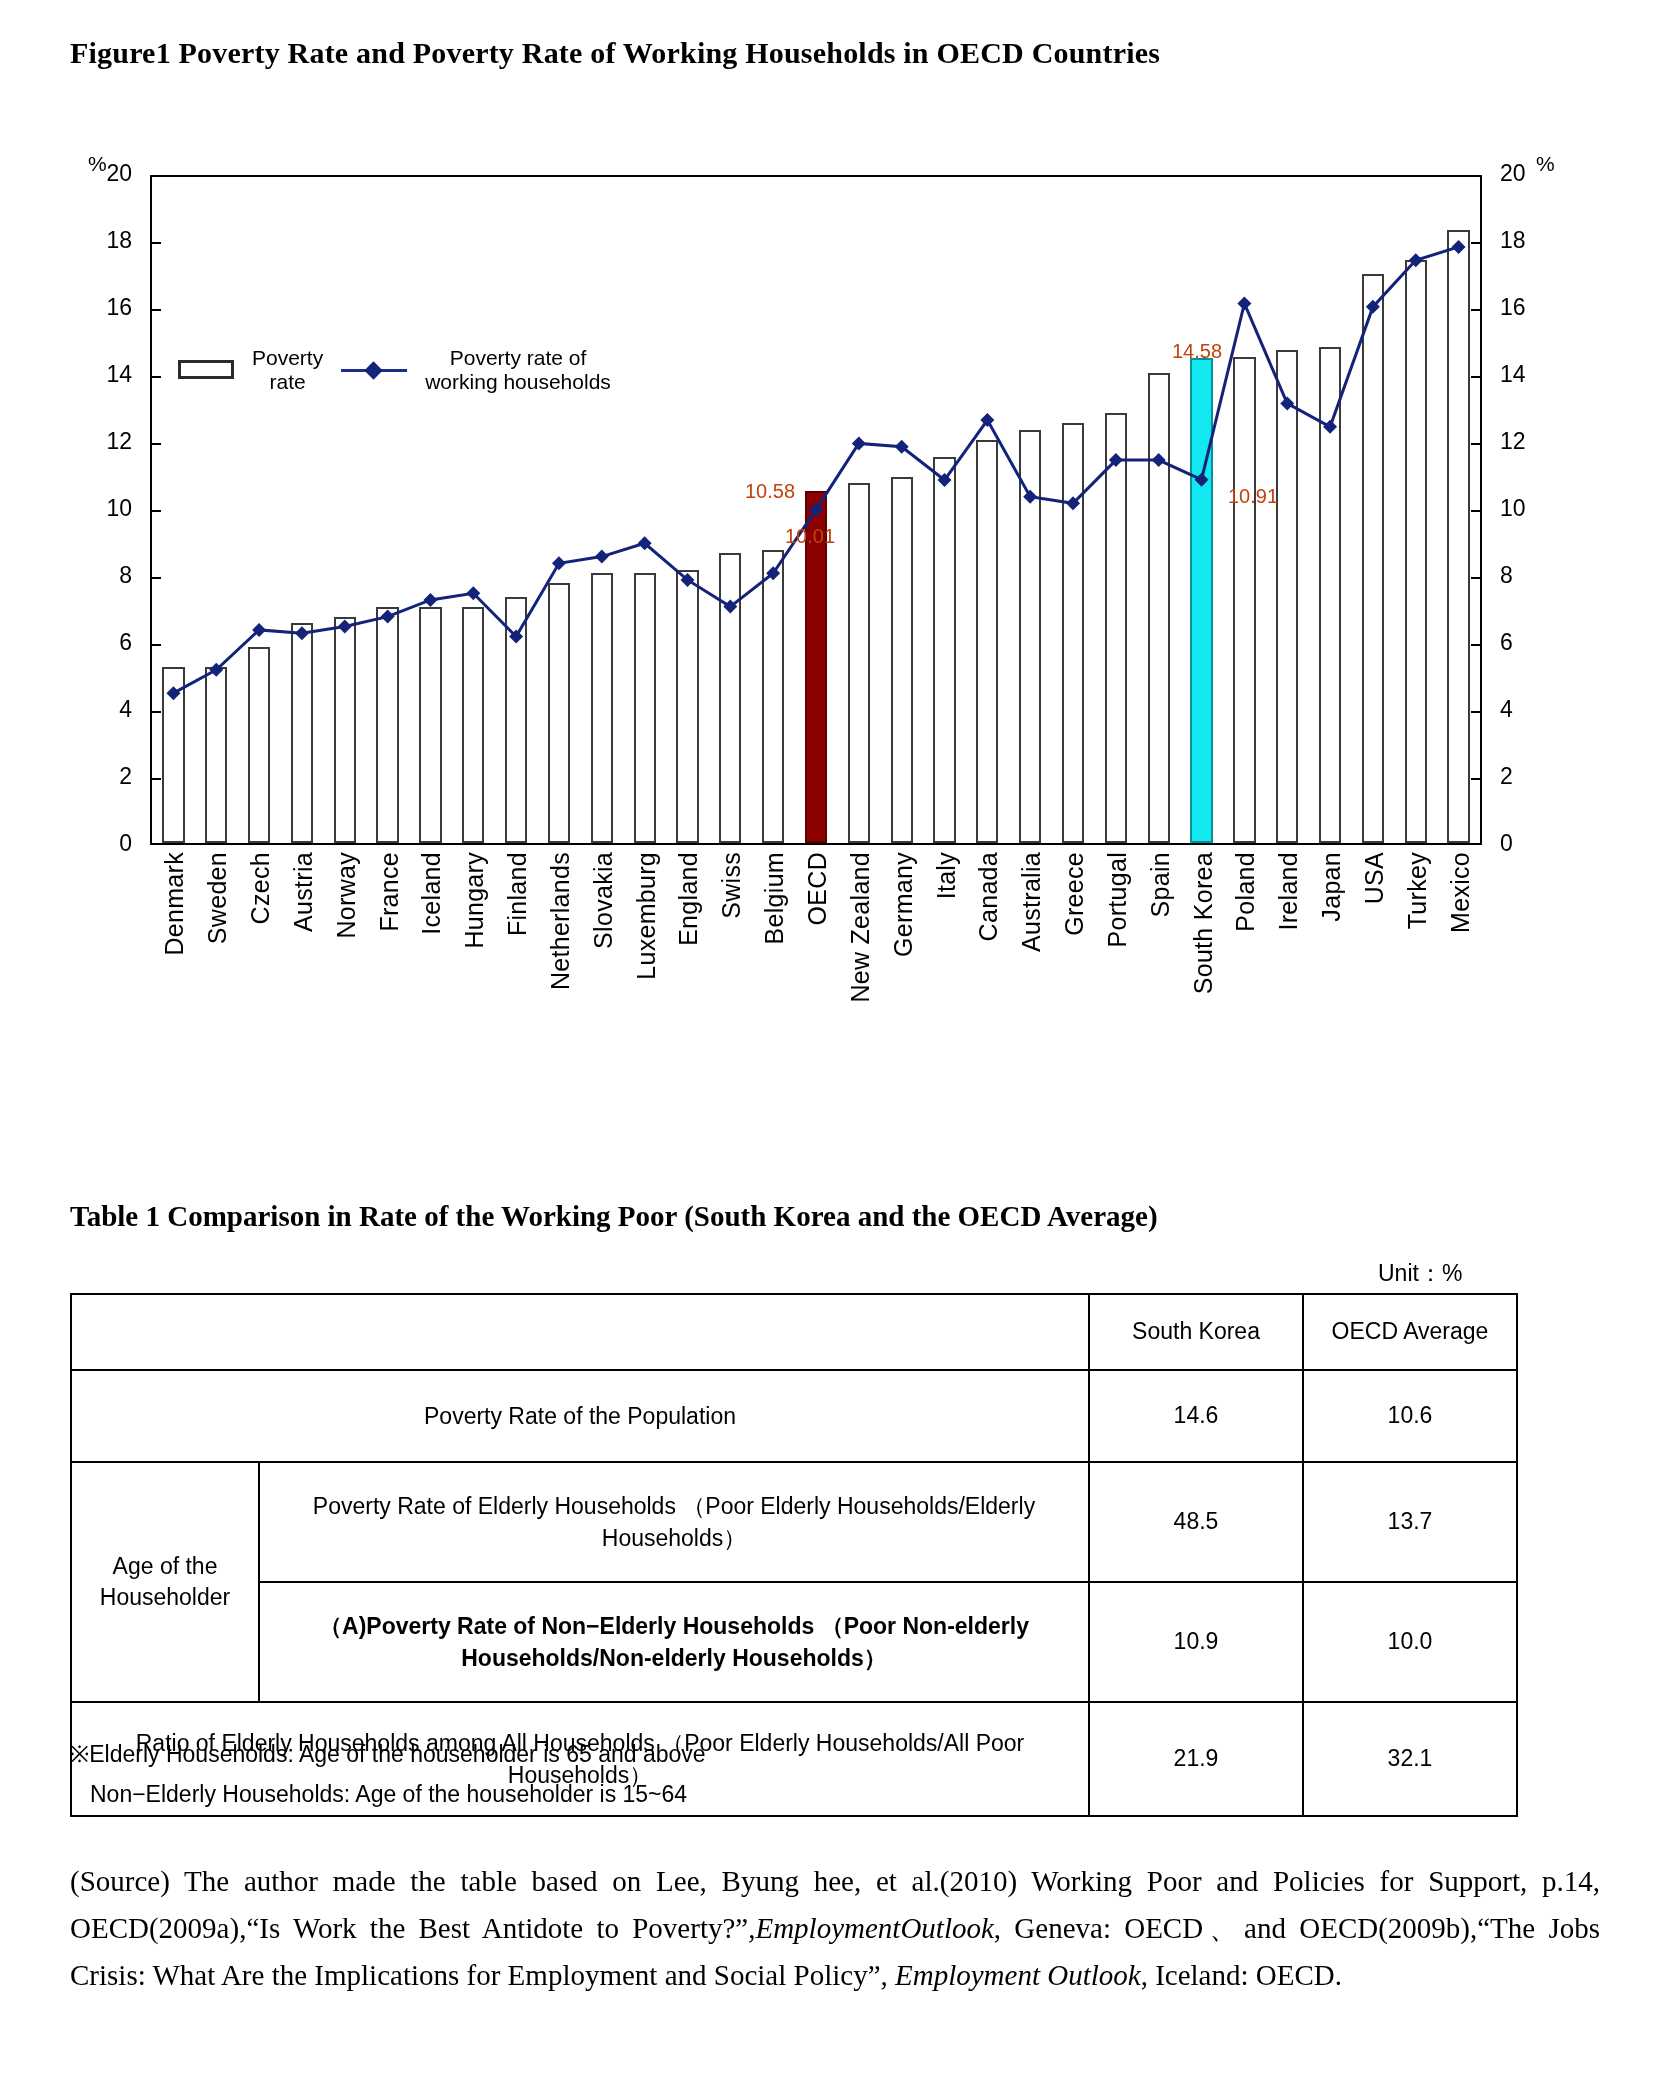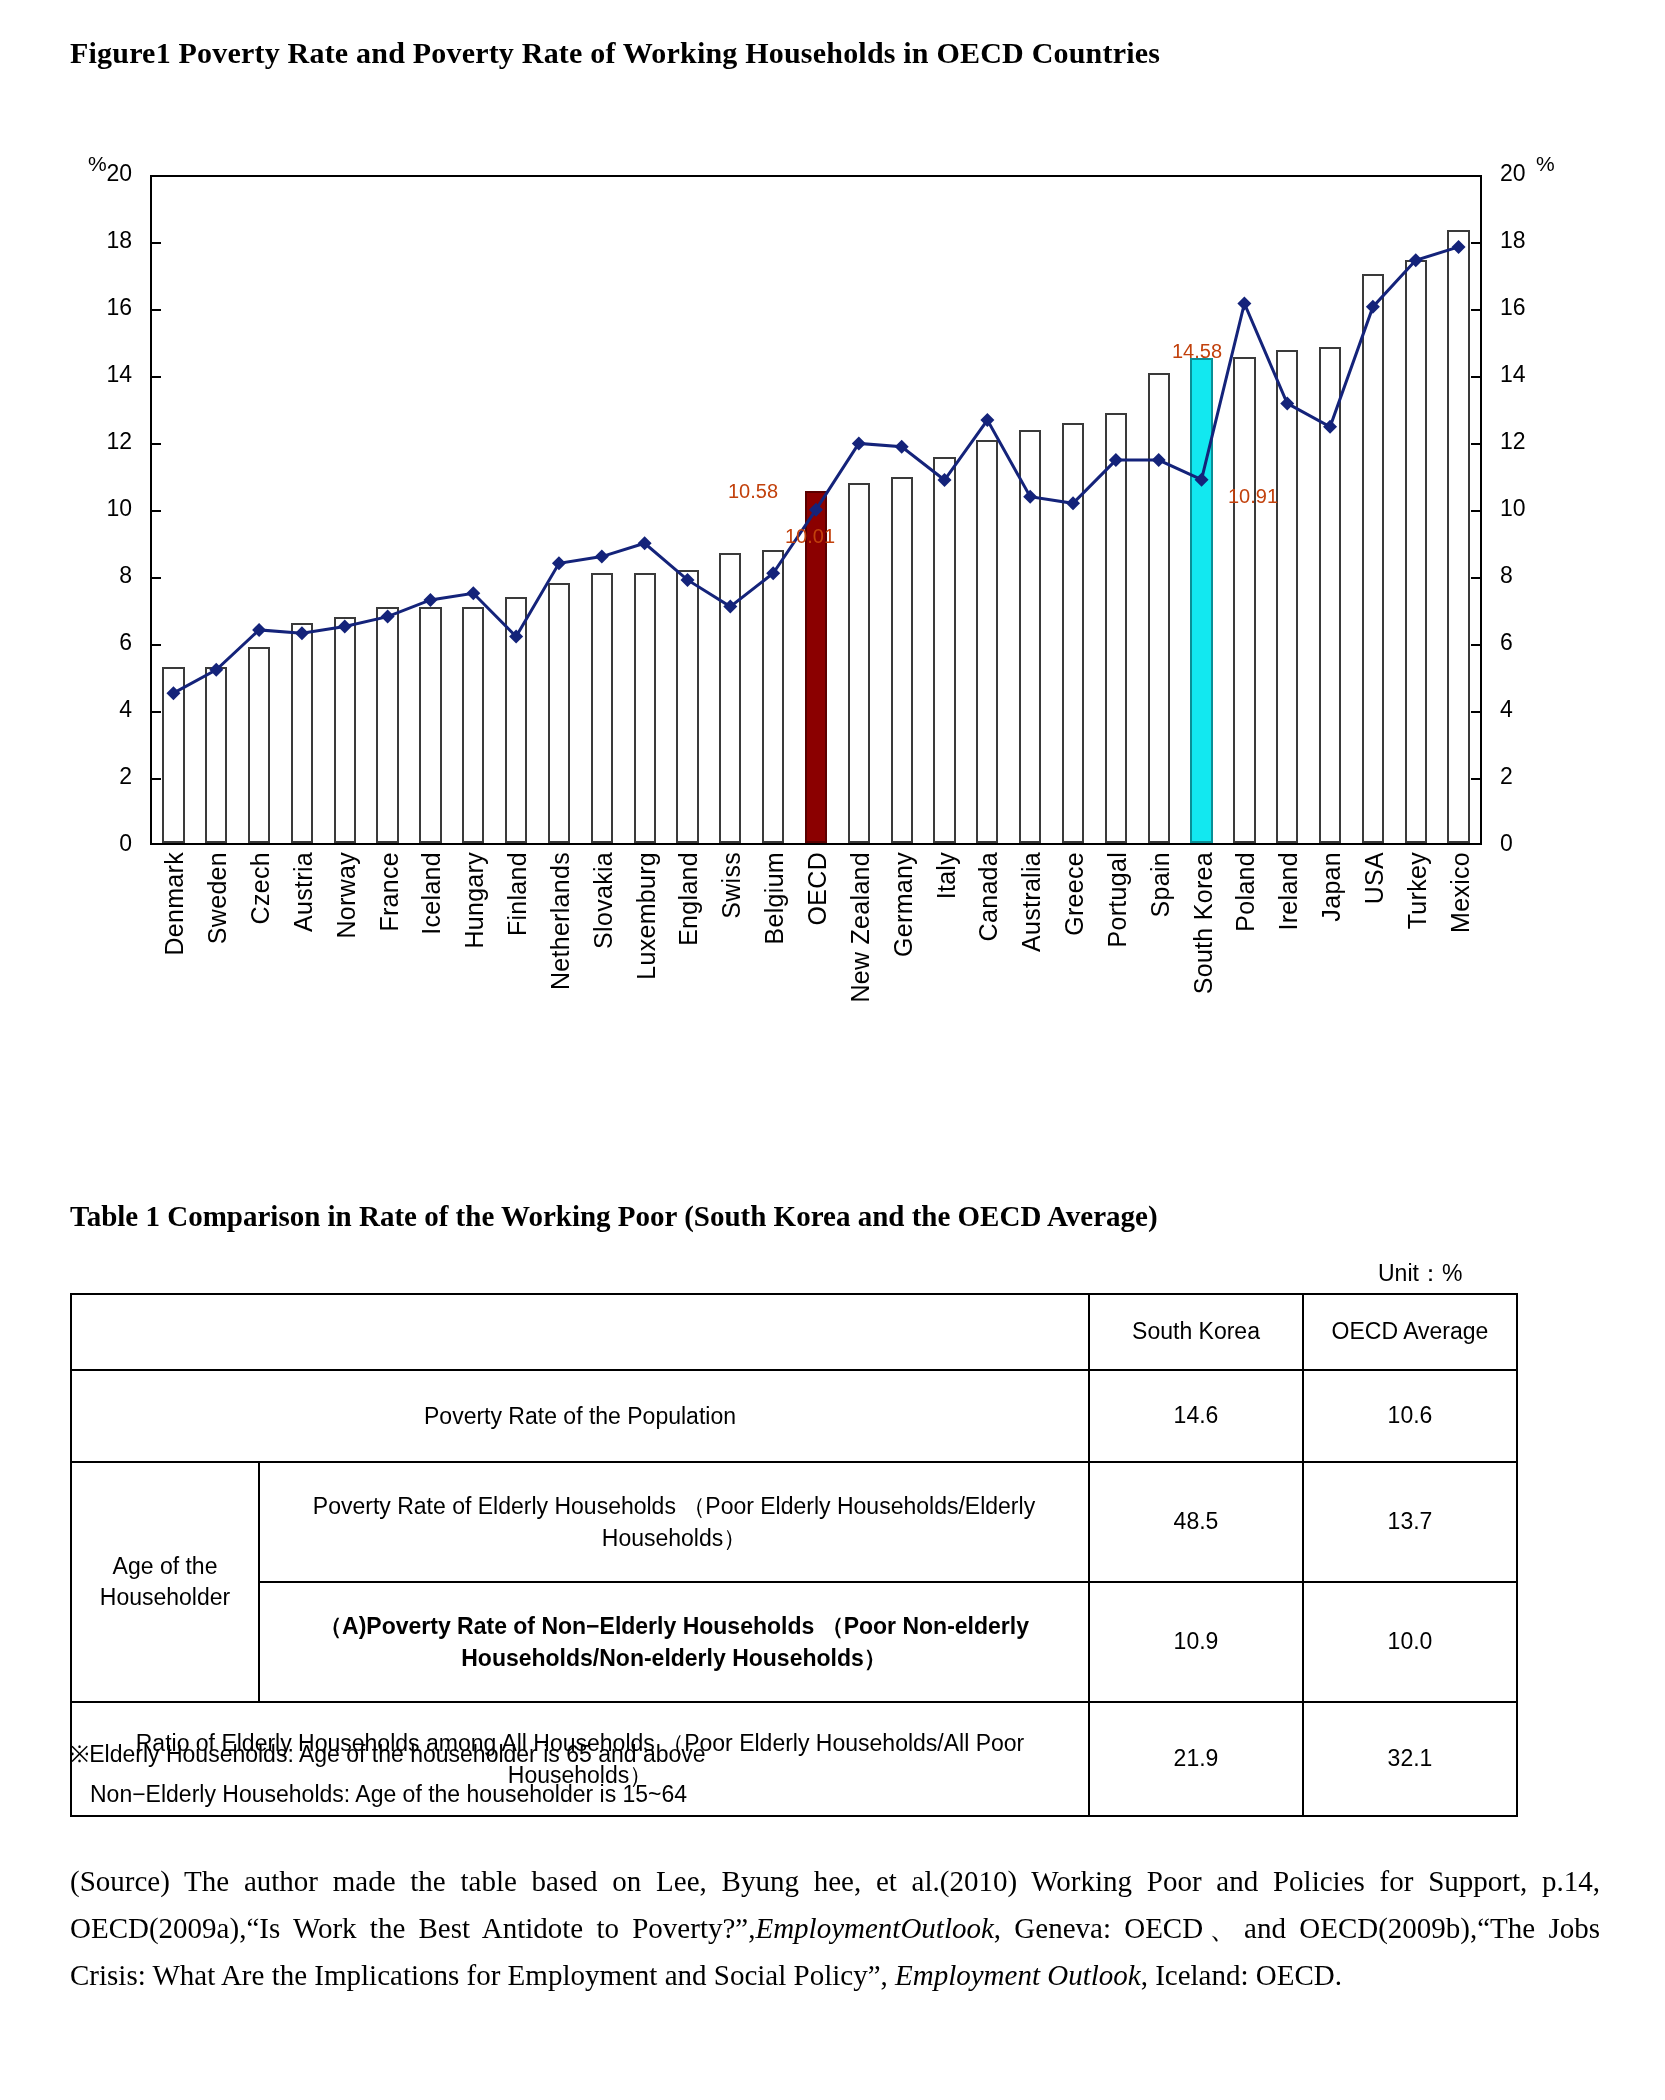--- a/index.html
+++ b/index.html
@@ -370,25 +370,36 @@
           <polygon points="1049.5483870967741,295.697 1056.5483870967741,302.697 1049.5483870967741,309.697 1042.5483870967741,302.697" fill="#14237a"></polygon>
           <polygon points="1092.3870967741937,119.54000000000008 1099.3870967741937,126.54000000000008 1092.3870967741937,133.54000000000008 1085.3870967741937,126.54000000000008" fill="#14237a"></polygon>
           <polygon points="1135.225806451613,219.44000000000005 1142.225806451613,226.44000000000005 1135.225806451613,233.44000000000005 1128.225806451613,226.44000000000005" fill="#14237a"></polygon>
           <polygon points="1178.0645161290322,242.75 1185.0645161290322,249.75 1178.0645161290322,256.75 1171.0645161290322,249.75" fill="#14237a"></polygon>
           <polygon points="1220.9032258064517,122.87 1227.9032258064517,129.87 1220.9032258064517,136.87 1213.9032258064517,129.87" fill="#14237a"></polygon>
           <polygon points="1263.741935483871,76.25 1270.741935483871,83.25 1263.741935483871,90.25 1256.741935483871,83.25" fill="#14237a"></polygon>
           <polygon points="1306.5806451612902,62.930000000000064 1313.5806451612902,69.93000000000006 1306.5806451612902,76.93000000000006 1299.5806451612902,69.93000000000006" fill="#14237a"></polygon>
         </svg>
     </div>
 
-    <div class="dlabel" id="lbl-oecd-bar" style="left:728px; top:340px;">10.58</div>
+    <div class="dlabel" id="lbl-oecd-bar" style="left:745px; top:340px;">10.58</div>
     <div class="dlabel" id="lbl-oecd-line" style="left:785px; top:385px;">10.01</div>
     <div class="dlabel" id="lbl-korea-bar" style="left:1172px; top:200px;">14.58</div>
     <div class="dlabel" id="lbl-korea-line" style="left:1228px; top:345px;">10.91</div>
 
+    <div id="legend">
+      <span class="swatch-bar"></span>
+      <span class="lg-text">Poverty
+rate</span>
+      <span class="swatch-line">
+        <span class="ln"></span>
+          <span class="dm"></span>
+      </span>
+      <span class="lg-text">Poverty rate of
+working households</span>
+    </div>
 
     <div id="xlabels">
         <div class="xlab" style="left: 8.41935px;">Denmark</div>
         <div class="xlab" style="left: 51.2581px;">Sweden</div>
         <div class="xlab" style="left: 94.0968px;">Czech</div>
         <div class="xlab" style="left: 136.935px;">Austria</div>
         <div class="xlab" style="left: 179.774px;">Norway</div>
         <div class="xlab" style="left: 222.613px;">France</div>
         <div class="xlab" style="left: 265.452px;">Iceland</div>
         <div class="xlab" style="left: 308.29px;">Hungary</div>

